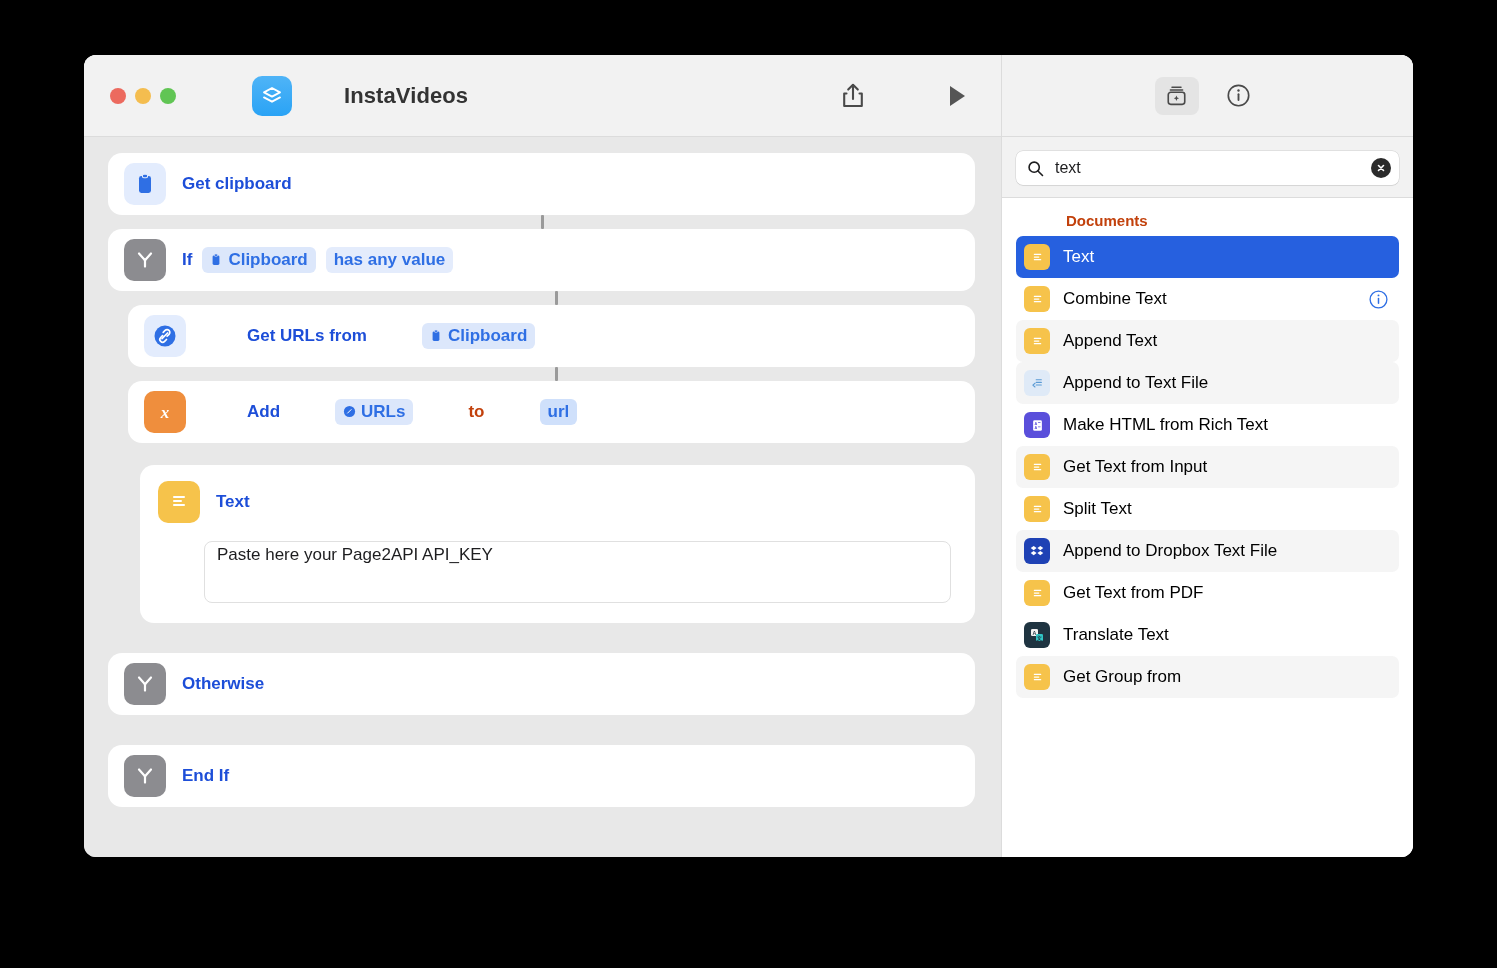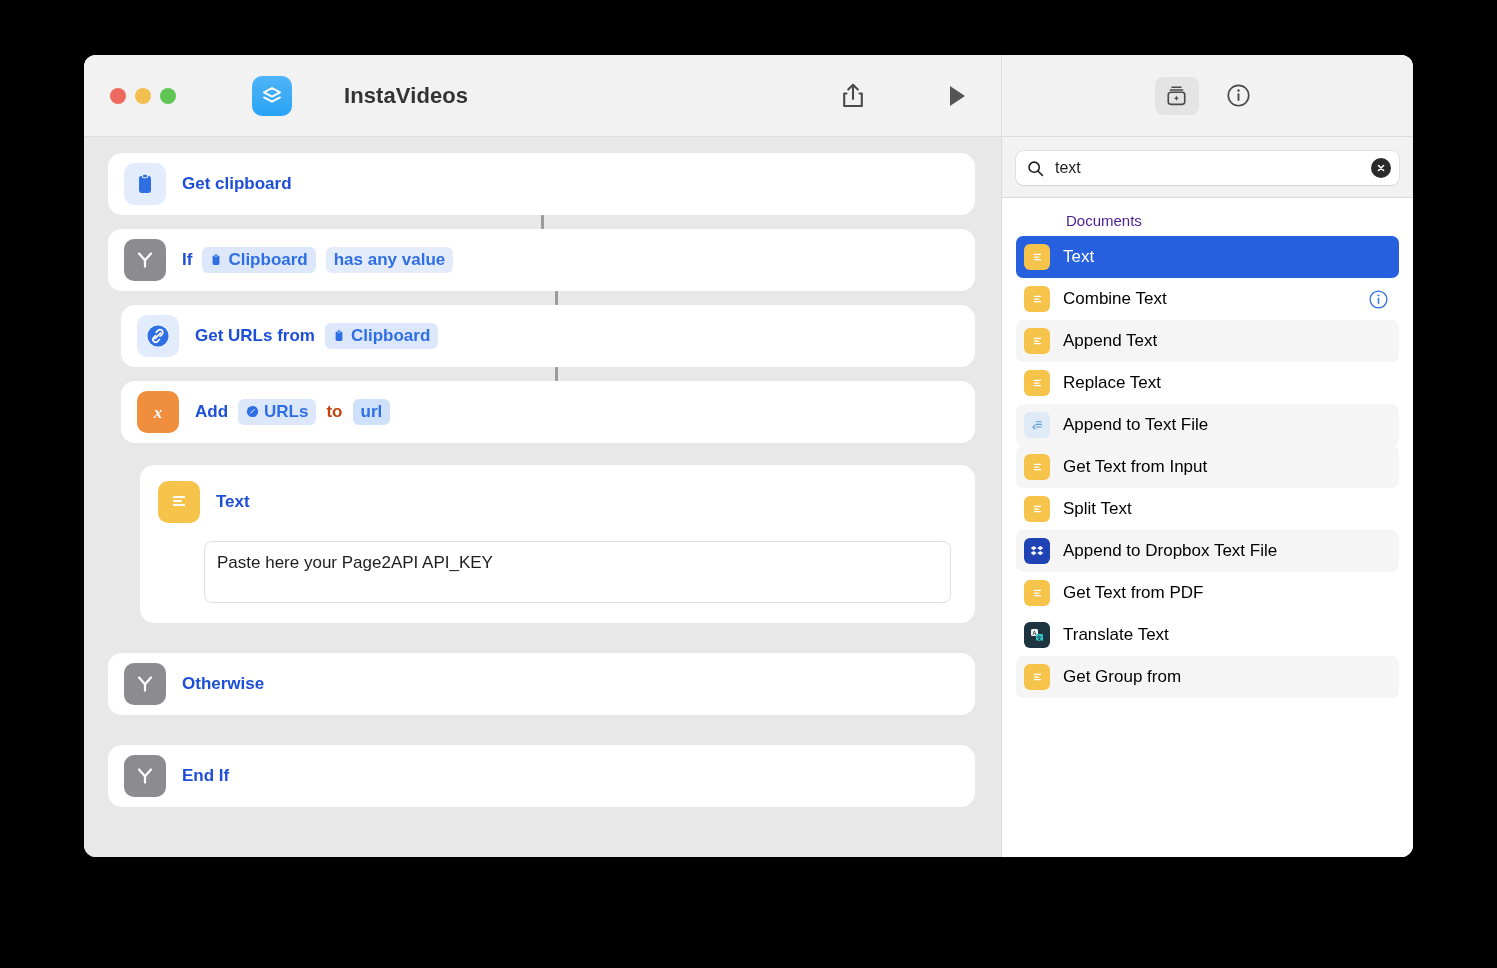--- a/index.html
+++ b/index.html
@@ -76,21 +76,21 @@
 
   .card {
     background: #fff;
     border-radius: 14px;
     min-height: 62px;
     display: flex;
     align-items: center;
     padding: 0 16px;
     position: relative;
   }
-  .card.indent-1 { margin-left: 13px; }
+  .card.indent-1 { margin-left: 20px; gap: 45px; }
 
   .connector {
     position: absolute;
     width: 3px; height: 14px;
     background: #9a9a9a;
     left: 433px;
     border-radius: 1px;
   }
   .connector.c2 { left: 447px; }
 
@@ -148,21 +148,21 @@
     margin-left: 32px;
     border-radius: 14px;
   }
   .ta-head { display: flex; align-items: center; }
   .ta-body {
     margin: 18px 6px 0 46px;
     background: #fff;
     border: 1px solid #e0e0e0;
     border-radius: 8px;
     height: 62px;
-    padding: 11px 12px;
+    padding: 3px 12px;
     font-size: 17px;
     color: #1d1d1f;
     overflow: hidden;
   }
 
   
   .right-pane {
     width: 412px;
     height: 100%;
     background: #fff;
@@ -216,22 +216,22 @@
   }
 
   .list {
     flex: 1;
     overflow: hidden;
     padding: 0 14px;
     background: #fff;
   }
   .group-head {
     font-size: 15px;
-    font-weight: normal;
-    color: #4c1d95;
+    font-weight: bold;
+    color: #c2410c;
     padding: 14px 0 7px 50px;
   }
   .row {
     display: flex;
     align-items: center;
     min-height: 42px;
     border-radius: 7px;
     padding: 5px 10px 5px 8px;
   }
   .row.alt { background: #f5f5f5; }
@@ -515,43 +515,45 @@
         <span class="row-icon ri-yellow">
           <svg width="15" height="15" viewBox="0 0 24 24">
             <rect x="6" y="6" width="12" height="2" rx="1" fill="#fff"></rect>
             <rect x="6" y="10.2" width="9" height="2" rx="1" fill="#fff"></rect>
             <rect x="6" y="14.4" width="12" height="2" rx="1" fill="#fff"></rect>
           </svg>
         </span>
         <span class="row-label">Append Text</span>
       </div>
 
-      <div class="row">
-        <span class="row-icon ri-yellow">
-          <svg width="15" height="15" viewBox="0 0 24 24">
-            <rect x="6" y="6" width="12" height="2" rx="1" fill="#fff"></rect>
-            <rect x="6" y="10.2" width="9" height="2" rx="1" fill="#fff"></rect>
-            <rect x="6" y="14.4" width="12" height="2" rx="1" fill="#fff"></rect>
-          </svg>
-        </span>
-        <span class="row-label">Replace Text</span>
-      </div>
 
       <div class="row alt">
         <span class="row-icon ri-lightblue">
           <svg width="15" height="15" viewBox="0 0 24 24">
             <rect x="9" y="5" width="10" height="1.9" rx=".9" fill="#5b9bd5"></rect>
             <rect x="9" y="9.2" width="10" height="1.9" rx=".9" fill="#5b9bd5"></rect>
             <rect x="9" y="13.4" width="10" height="1.9" rx=".9" fill="#5b9bd5"></rect>
             <path d="M8 17.6 L4.6 14.6 L8 11.6" stroke="#5b9bd5" stroke-width="1.8" fill="none" stroke-linecap="round" stroke-linejoin="round"></path>
           </svg>
         </span>
         <span class="row-label">Append to Text File</span>
       </div>
 
+      <div class="row">
+        <span class="row-icon ri-purple">
+          <svg width="15" height="15" viewBox="0 0 24 24">
+            <rect x="5" y="3.6" width="14" height="16.8" rx="2.2" fill="#fff"></rect>
+            <text x="9.2" y="11" font-family="'Liberation Sans', sans-serif" font-size="6" font-weight="bold" fill="#5a4fdb" text-anchor="middle">A</text>
+            <text x="9.2" y="18" font-family="'Liberation Sans', sans-serif" font-size="6" font-weight="bold" fill="#5a4fdb" text-anchor="middle">A</text>
+            <rect x="12.6" y="6.2" width="4.4" height="1.3" rx=".6" fill="#5a4fdb"></rect>
+            <rect x="12.6" y="13.4" width="4.4" height="1.3" rx=".6" fill="#5a4fdb"></rect>
+          </svg>
+        </span>
+        <span class="row-label">Make HTML from Rich Text</span>
+      </div>
 
       <div class="row alt">
         <span class="row-icon ri-yellow">
           <svg width="15" height="15" viewBox="0 0 24 24">
             <rect x="6" y="6" width="12" height="2" rx="1" fill="#fff"></rect>
             <rect x="6" y="10.2" width="9" height="2" rx="1" fill="#fff"></rect>
             <rect x="6" y="14.4" width="12" height="2" rx="1" fill="#fff"></rect>
           </svg>
         </span>
         <span class="row-label">Get Text from Input</span>

